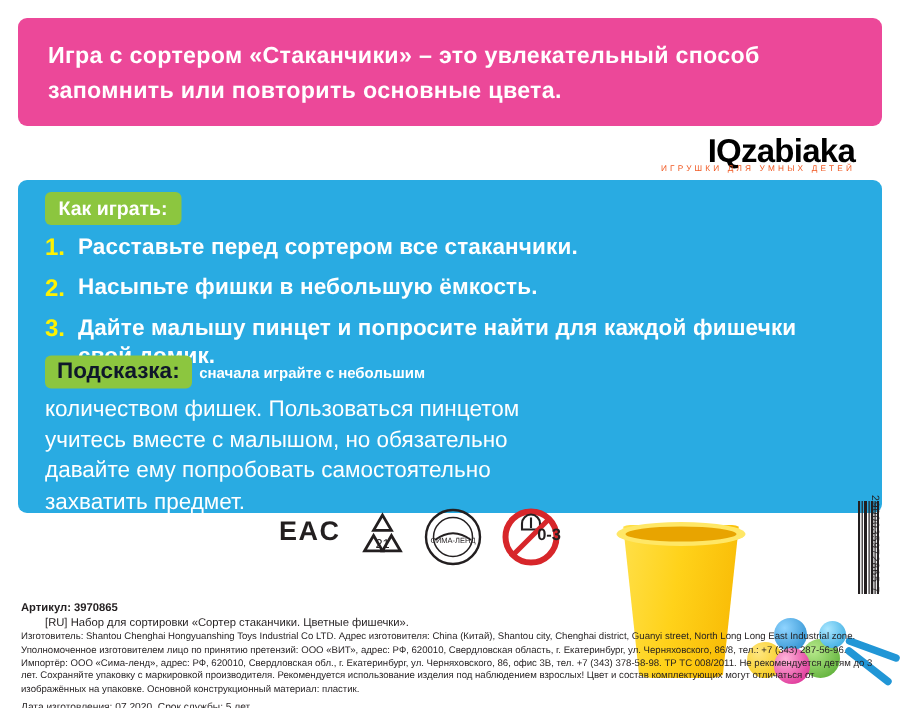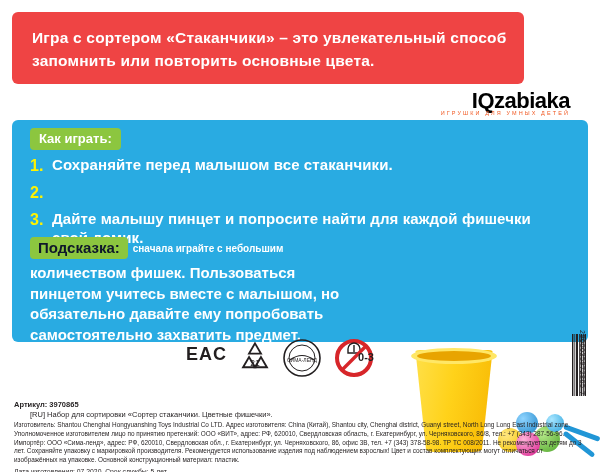--- a/index.html
+++ b/index.html
@@ -14,22 +14,22 @@
   .page {
     position: relative;
     width: 600px; height: 472px;
     background: #ffffff;
   }
 
   
   .green-banner {
     position: absolute;
     left: 12px; top: 12px;
-    width: 512px; height: 72px;
-    background: #ef4444;
+    width: 576px; height: 72px;
+    background: #ec4899;
     border-radius: 6px;
   }
   .green-banner-text {
     position: absolute;
     left: 20px; top: 14px;
     width: 540px;
     color: #ffffff;
     font-size: 15.5px;
     font-weight: bold;
     line-height: 1.5;
@@ -126,21 +126,21 @@
     font-size: 10px;
     font-weight: bold;
     margin-left: 5px;
   }
   .hint-body {
     position: absolute;
     left: 18px; top: 143px;
     width: 332px;
     color: #ffffff;
     font-size: 15px;
-    font-weight: bold;
+    font-weight: normal;
     line-height: 1.38;
   }
 
   
   .photo {
     position: absolute;
     left: 372px; top: 228px;
     width: 216px; height: 152px;
   }
   .cup {
@@ -254,24 +254,25 @@
     <div class="logo-sub">ИГРУШКИ ДЛЯ УМНЫХ ДЕТЕЙ</div>
   </div>
 
   <div class="blue-panel">
 
     <div class="howto-badge">Как играть:</div>
 
     <div class="steps">
       <div class="step">
         <div class="step-num">1.</div>
-        <div class="step-text">Сохраняйте перед малышом все стаканчики.</div>
+        <div class="step-text">Расставьте перед сортером все стаканчики.</div>
       </div>
       <div class="step">
         <div class="step-num">2.</div>
+        <div class="step-text">Насыпьте фишки в небольшую ёмкость.</div>
       </div>
       <div class="step">
         <div class="step-num">3.</div>
         <div class="step-text">Дайте малышу пинцет и попросите найти для каждой фишечки свой домик.</div>
       </div>
     </div>
 
     <div class="hint-row">
       <span class="hint-badge">Подсказка:</span><span class="hint-first">сначала играйте с небольшим</span>
     </div>

